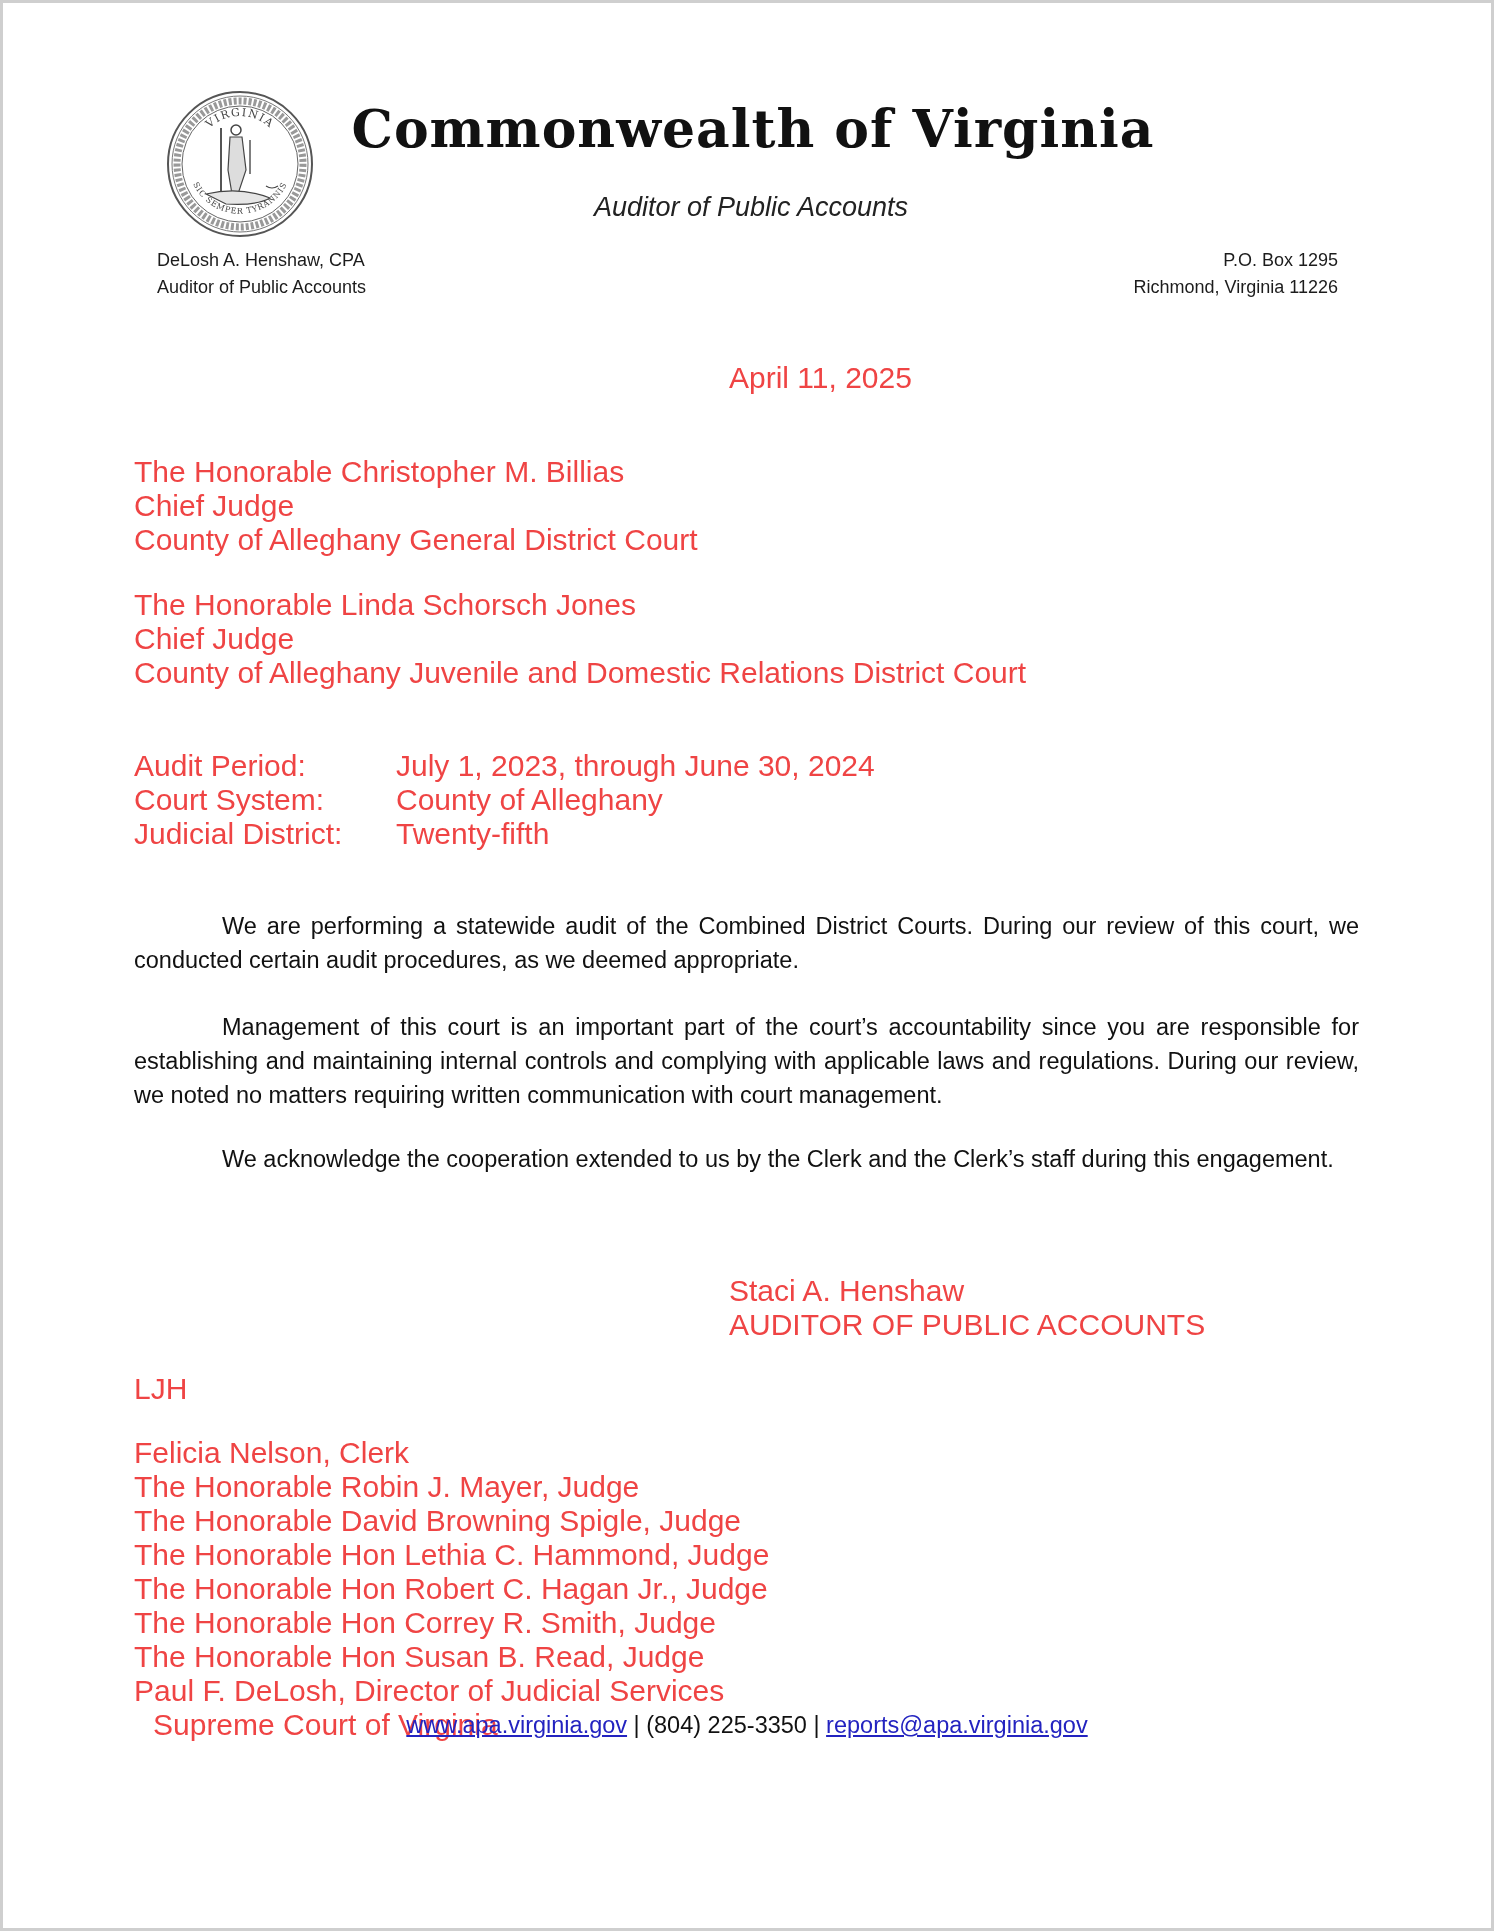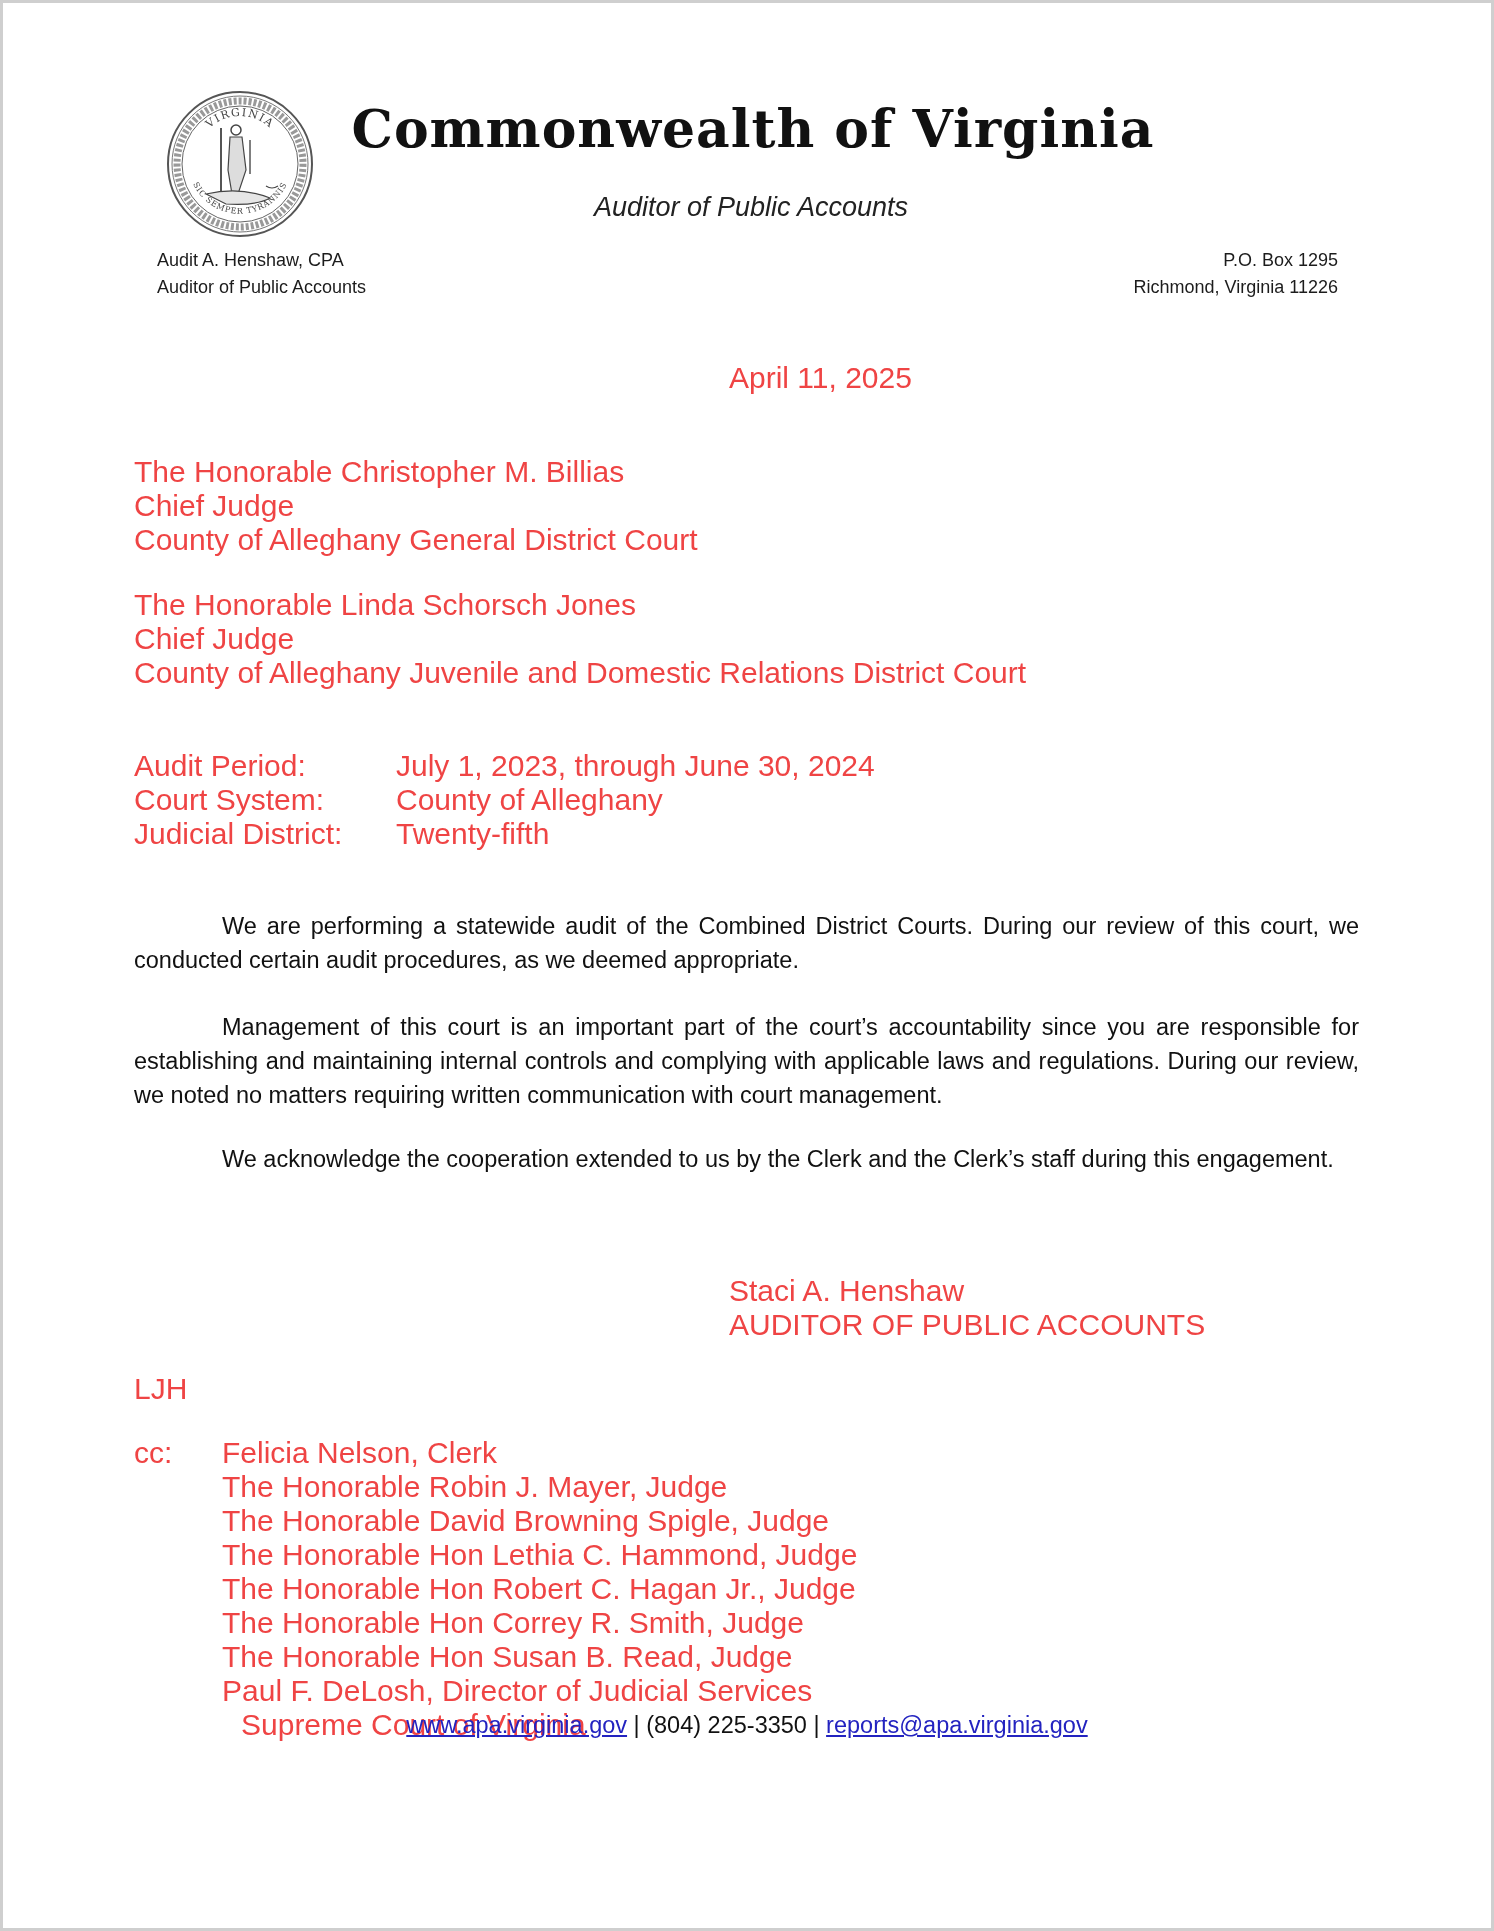--- a/index.html
+++ b/index.html
@@ -85,21 +85,21 @@
   <line x1="84" y1="50" x2="84" y2="84" stroke="#555" stroke-width="1.5"></line>
 
   <path d="M40 104 Q74 96 104 108 Q90 116 60 114 Z" fill="#e6e6e6" stroke="#444" stroke-width="1.2"></path>
   <path d="M100 96 Q106 100 112 96" fill="none" stroke="#444" stroke-width="1.2"></path>
 </svg>
 
 <div class="title">Commonwealth of Virginia</div>
 <div class="subtitle">Auditor of Public Accounts</div>
 
 <div class="abs hdr hdr-left">
-  <div>Audit A. Henshaw, CPA</div>
+  <div>DeLosh A. Henshaw, CPA</div>
   <div>Auditor of Public Accounts</div>
 </div>
 <div class="abs hdr hdr-right">
   <div>P.O. Box 1295</div>
   <div>Richmond, Virginia 11226</div>
 </div>
 
 <div class="abs body-text date">April 11, 2025</div>
 
 <div class="abs body-text addr addr1">
@@ -133,21 +133,20 @@
 <div class="para p3"><span class="indent"></span><span>We acknowledge the cooperation extended to us by the Clerk and the Clerk’s staff during this engagement.</span></div>
 
 <div class="abs body-text sig">
   <div>Staci A. Henshaw</div>
   <div>AUDITOR OF PUBLIC ACCOUNTS</div>
 </div>
 
 <div class="abs body-text initials">LJH</div>
 
 <div class="abs body-text cc">
-  <div class="cc-label">cc:</div>
   <div class="cc-list">
     <div>Felicia Nelson, Clerk</div>
     <div>The Honorable Robin J. Mayer, Judge</div>
     <div>The Honorable David Browning Spigle, Judge</div>
     <div>The Honorable Hon Lethia C. Hammond, Judge</div>
     <div>The Honorable Hon Robert C. Hagan Jr., Judge</div>
     <div>The Honorable Hon Correy R. Smith, Judge</div>
     <div>The Honorable Hon Susan B. Read, Judge</div>
     <div>Paul F. DeLosh, Director of Judicial Services</div>
     <div class="sub">Supreme Court of Virginia</div>

